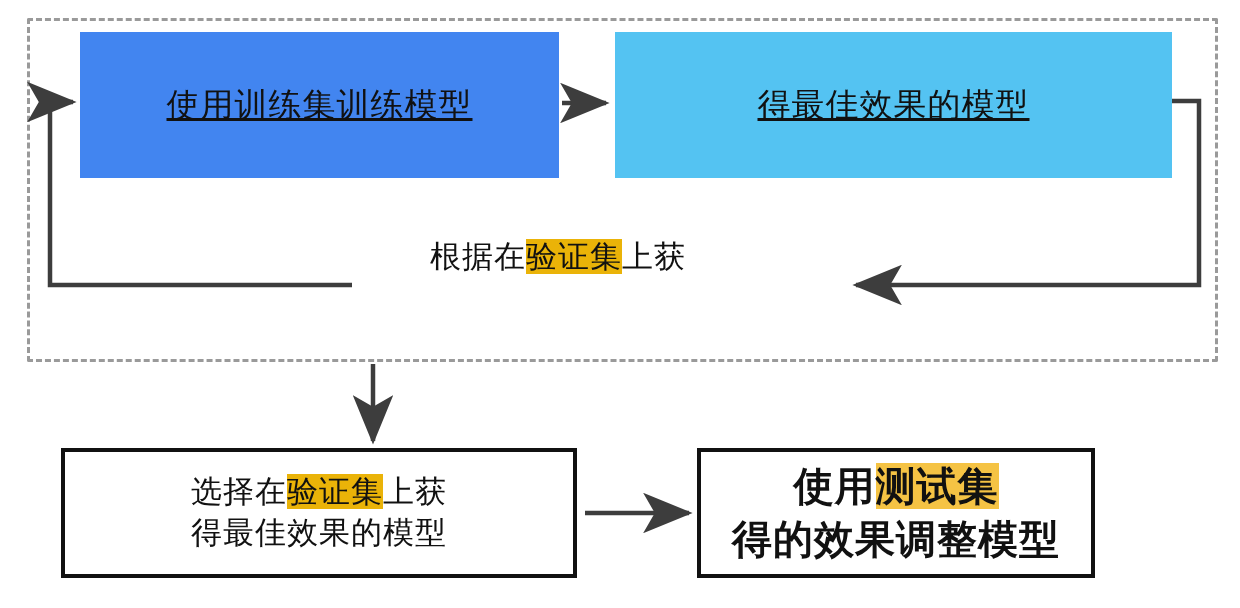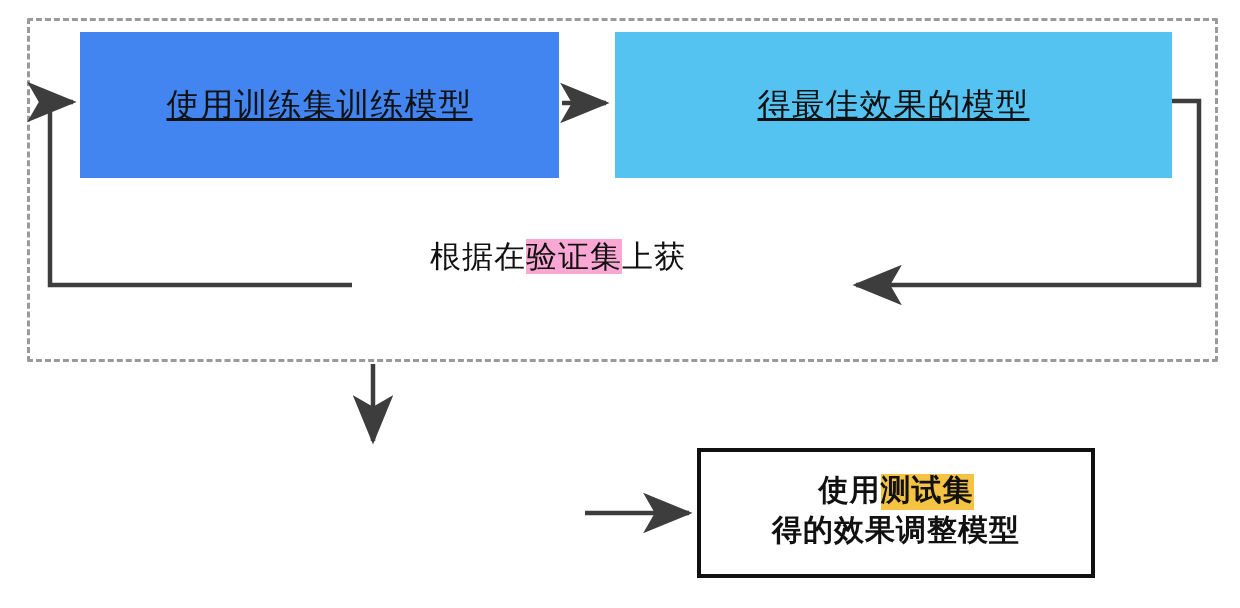--- a/index.html
+++ b/index.html
@@ -89,38 +89,37 @@
     height: 130px;
   }
   .multiline-label {
     font-size: 31px;
     line-height: 1.32;
     color: #111111;
     letter-spacing: 1px;
   }
   .multiline-label.bold {
     font-weight: bold;
-    font-size: 30px;
-    font-family: Liberation Mono, monospace;
+    font-size: 40px;
   }
   
   #caption-adjust {
     position: absolute;
     left: 430px;
     top: 236px;
     width: 360px;
     text-align: left;
     font-size: 31px;
     line-height: 1.35;
     color: #111111;
     letter-spacing: 1px;
   }
   
   .hl-cyan {
-    background: #f9a8d4;
+    background: #eab308;
     padding: 0 0;
   }
   .hl-orange {
     background: #f5c344;
     padding: 1px 0;
   }
   .line-row { display: block; }
 </style>
 </head>
 <body>
@@ -168,20 +167,26 @@
   </div>
 
   <div class="stage-box" id="box-validate">
     <span class="stage-label">得最佳效果的模型</span>
   </div>
 
   <div id="caption-adjust">
     <span class="line-row"><span>根据在</span><span class="hl-cyan">验证集</span><span>上获</span></span>
   </div>
 
+  <div class="outline-box" id="box-select">
+    <div class="multiline-label">
+      <span class="line-row"><span>选择在</span><span class="hl-cyan">验证集</span><span>上获</span></span>
+      <span class="line-row">得最佳效果的模型</span>
+    </div>
+  </div>
 
   <div class="outline-box" id="box-test">
     <div class="multiline-label bold">
       <span class="line-row"><span>使用</span><span class="hl-orange">测试集</span><span></span></span>
       <span class="line-row">得的效果调整模型</span>
     </div>
   </div>
 
 </div>
 

